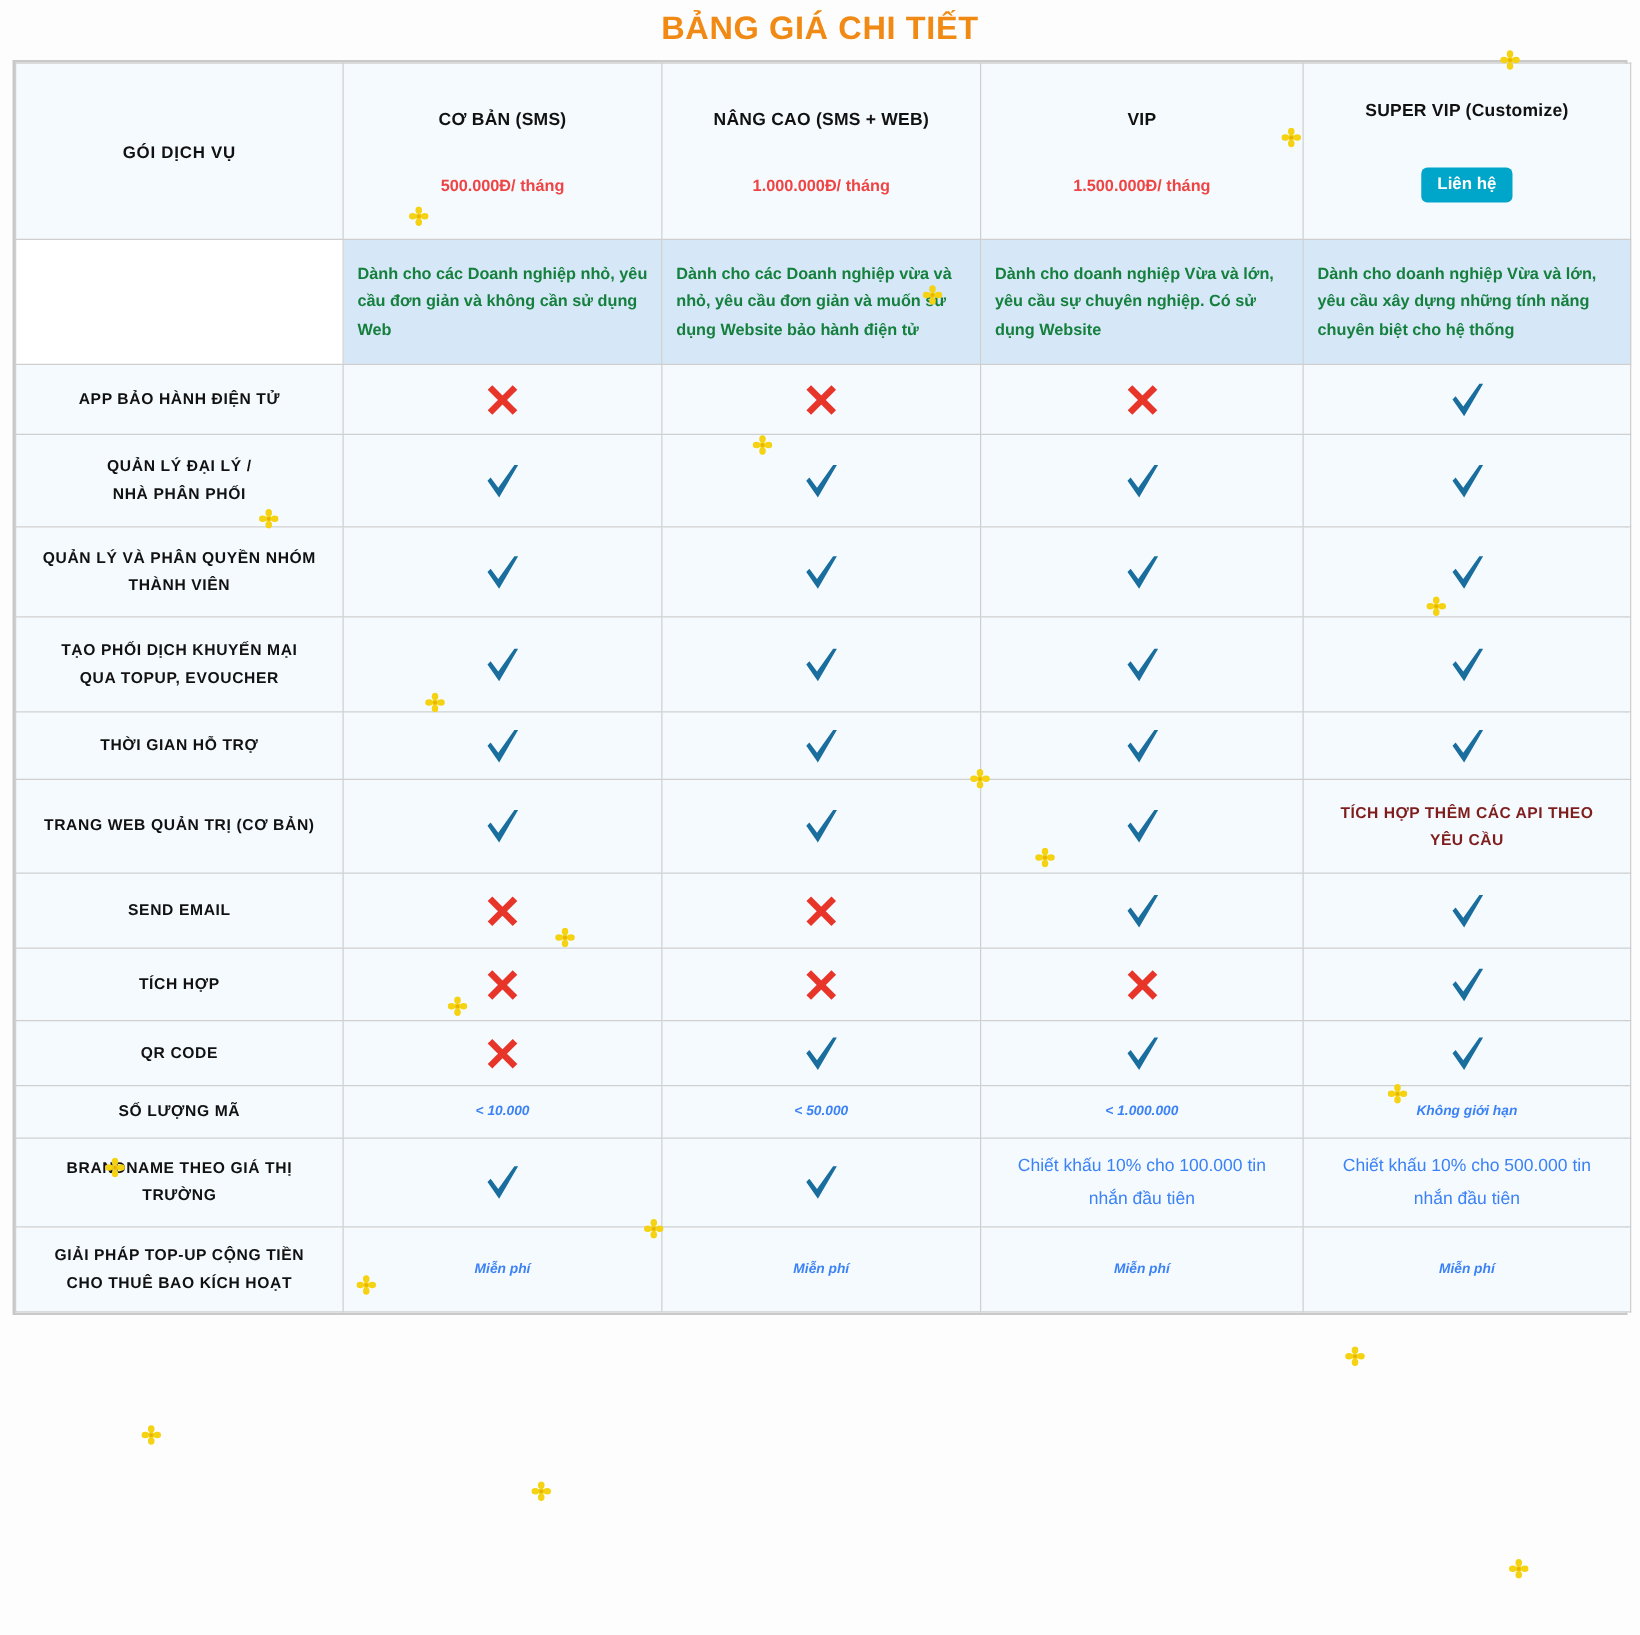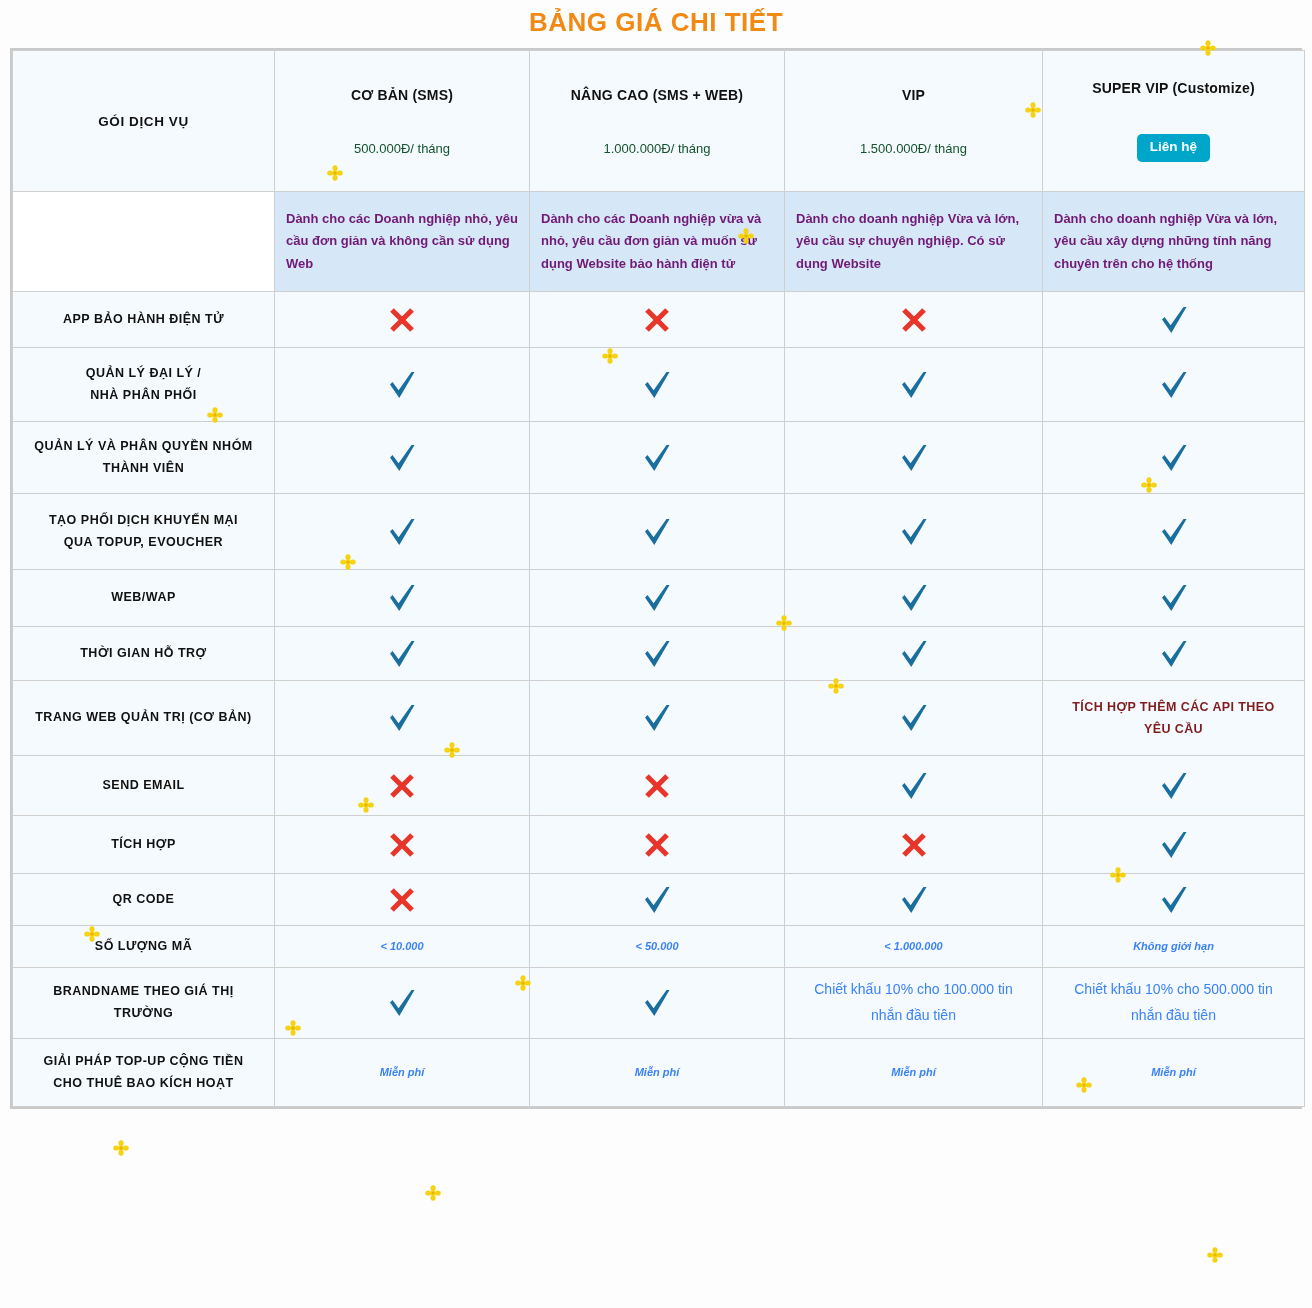--- a/index.html
+++ b/index.html
@@ -63,22 +63,22 @@
   }
   .hdr-name {
     font-size: 14px;
     font-weight: bold;
     letter-spacing: 0.2px;
     color: #111;
     margin-bottom: 38px;
   }
   .hdr-price {
     font-size: 13px;
-    font-weight: normal;
-    color: #14532d;
+    font-weight: bold;
+    color: #ef4444;
   }
   .contact-btn {
     display: inline-block;
     background: #00A6C9;
     color: #ffffff;
     font-size: 13.5px;
     font-weight: bold;
     border-radius: 5px;
     padding: 6px 13px 7px 13px;
     border: none;
@@ -88,21 +88,21 @@
 
   
   .desc-row td { height: 100px; }
   .desc-blank { background: #ffffff !important; }
   .desc-cell {
     background: #d6e7f8 !important;
     text-align: left !important;
     font-size: 13px;
     font-weight: bold;
     line-height: 1.72;
-    color: #701a75;
+    color: #15803d;
     padding-left: 11px !important;
     padding-right: 8px !important;
   }
 
   
   .feat-label {
     font-size: 12.5px;
     font-weight: bold;
     letter-spacing: 0.5px;
     line-height: 1.75;
@@ -214,21 +214,21 @@
           <div class="hdr-name">SUPER VIP (Customize)</div>
           <button class="contact-btn">Liên hệ</button>
         </td>
       </tr>
 
       <tr class="desc-row">
         <td class="desc-blank"></td>
         <td class="desc-cell">Dành cho các Doanh nghiệp nhỏ, yêu cầu đơn giản và không cần sử dụng Web</td>
         <td class="desc-cell">Dành cho các Doanh nghiệp vừa và nhỏ, yêu cầu đơn giản và muốn sử dụng Website bảo hành điện tử</td>
         <td class="desc-cell">Dành cho doanh nghiệp Vừa và lớn, yêu cầu sự chuyên nghiệp. Có sử dụng Website</td>
-        <td class="desc-cell">Dành cho doanh nghiệp Vừa và lớn, yêu cầu xây dựng những tính năng chuyên trên cho hệ thống</td>
+        <td class="desc-cell">Dành cho doanh nghiệp Vừa và lớn, yêu cầu xây dựng những tính năng chuyên biệt cho hệ thống</td>
       </tr>
 
       <tr class="r-app">
         <td>
           <div class="feat-label"><span>APP BẢO HÀNH ĐIỆN TỬ</span></div>
         </td>
         <td class="mark-cell"><span class="mark"><svg width="34" height="34" viewBox="0 0 34 34">
                 <g stroke="#E8352A" stroke-width="5.2" stroke-linecap="butt">
                   <line x1="7" y1="7" x2="27" y2="27"></line>
                   <line x1="27" y1="7" x2="7" y2="27"></line>
@@ -307,37 +307,20 @@
                 <path d="M5 16.5 L7.5 14 L13.6 22.2 L26.5 4 L29.5 4 L14.3 30 Z" fill="#1A6E9E"></path>
               </svg></span></td>
         <td><span class="mark"><svg width="34" height="34" viewBox="0 0 34 34">
                 <path d="M5 16.5 L7.5 14 L13.6 22.2 L26.5 4 L29.5 4 L14.3 30 Z" fill="#1A6E9E"></path>
               </svg></span></td>
         <td><span class="mark"><svg width="34" height="34" viewBox="0 0 34 34">
                 <path d="M5 16.5 L7.5 14 L13.6 22.2 L26.5 4 L29.5 4 L14.3 30 Z" fill="#1A6E9E"></path>
               </svg></span></td>
       </tr>
 
-      <tr class="r-webwap">
-        <td>
-          <div class="feat-label"><span>WEB/WAP</span></div>
-        </td>
-        <td><span class="mark"><svg width="34" height="34" viewBox="0 0 34 34">
-                <path d="M5 16.5 L7.5 14 L13.6 22.2 L26.5 4 L29.5 4 L14.3 30 Z" fill="#1A6E9E"></path>
-              </svg></span></td>
-        <td><span class="mark"><svg width="34" height="34" viewBox="0 0 34 34">
-                <path d="M5 16.5 L7.5 14 L13.6 22.2 L26.5 4 L29.5 4 L14.3 30 Z" fill="#1A6E9E"></path>
-              </svg></span></td>
-        <td><span class="mark"><svg width="34" height="34" viewBox="0 0 34 34">
-                <path d="M5 16.5 L7.5 14 L13.6 22.2 L26.5 4 L29.5 4 L14.3 30 Z" fill="#1A6E9E"></path>
-              </svg></span></td>
-        <td><span class="mark"><svg width="34" height="34" viewBox="0 0 34 34">
-                <path d="M5 16.5 L7.5 14 L13.6 22.2 L26.5 4 L29.5 4 L14.3 30 Z" fill="#1A6E9E"></path>
-              </svg></span></td>
-      </tr>
 
 
 
       <tr class="r-time">
         <td>
           <div class="feat-label"><span>THỜI GIAN HỖ TRỢ</span></div>
         </td>
         <td><span class="mark"><svg width="34" height="34" viewBox="0 0 34 34">
                 <path d="M5 16.5 L7.5 14 L13.6 22.2 L26.5 4 L29.5 4 L14.3 30 Z" fill="#1A6E9E"></path>
               </svg></span></td>

